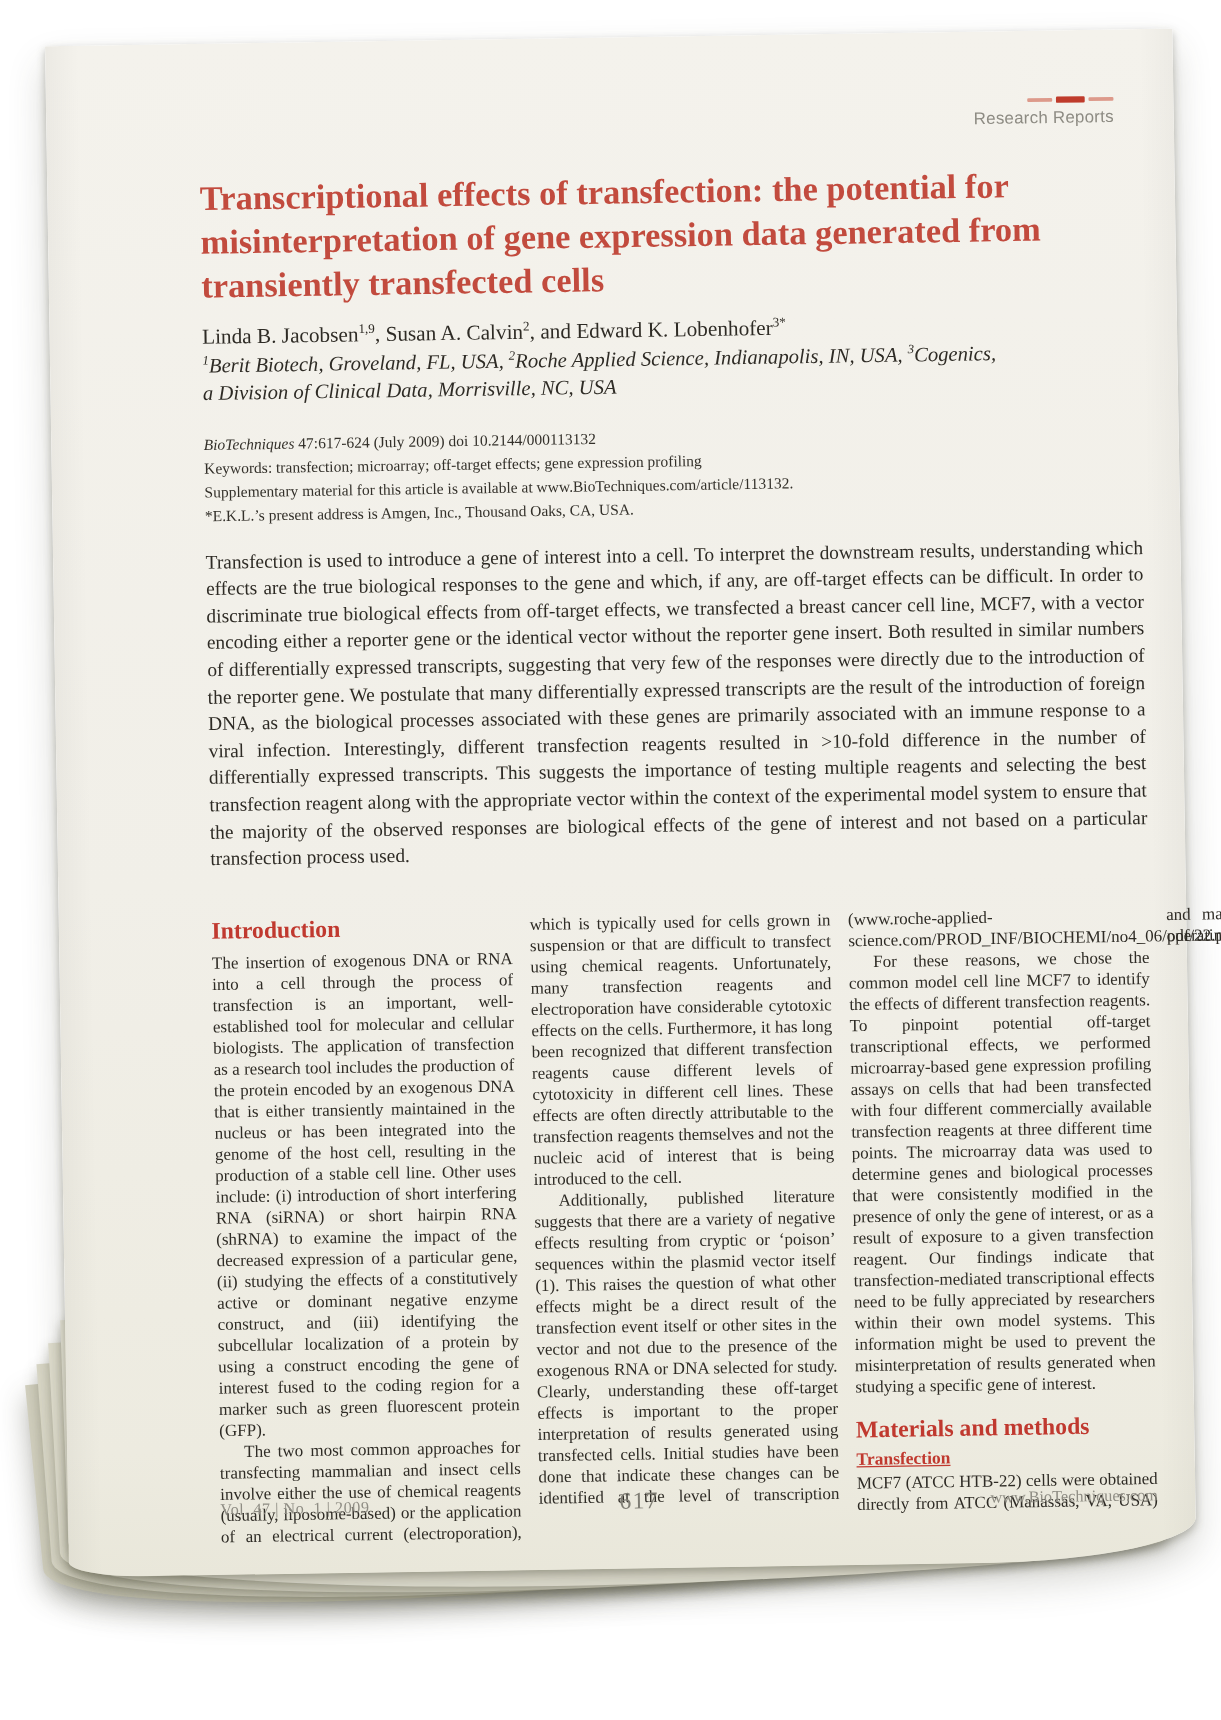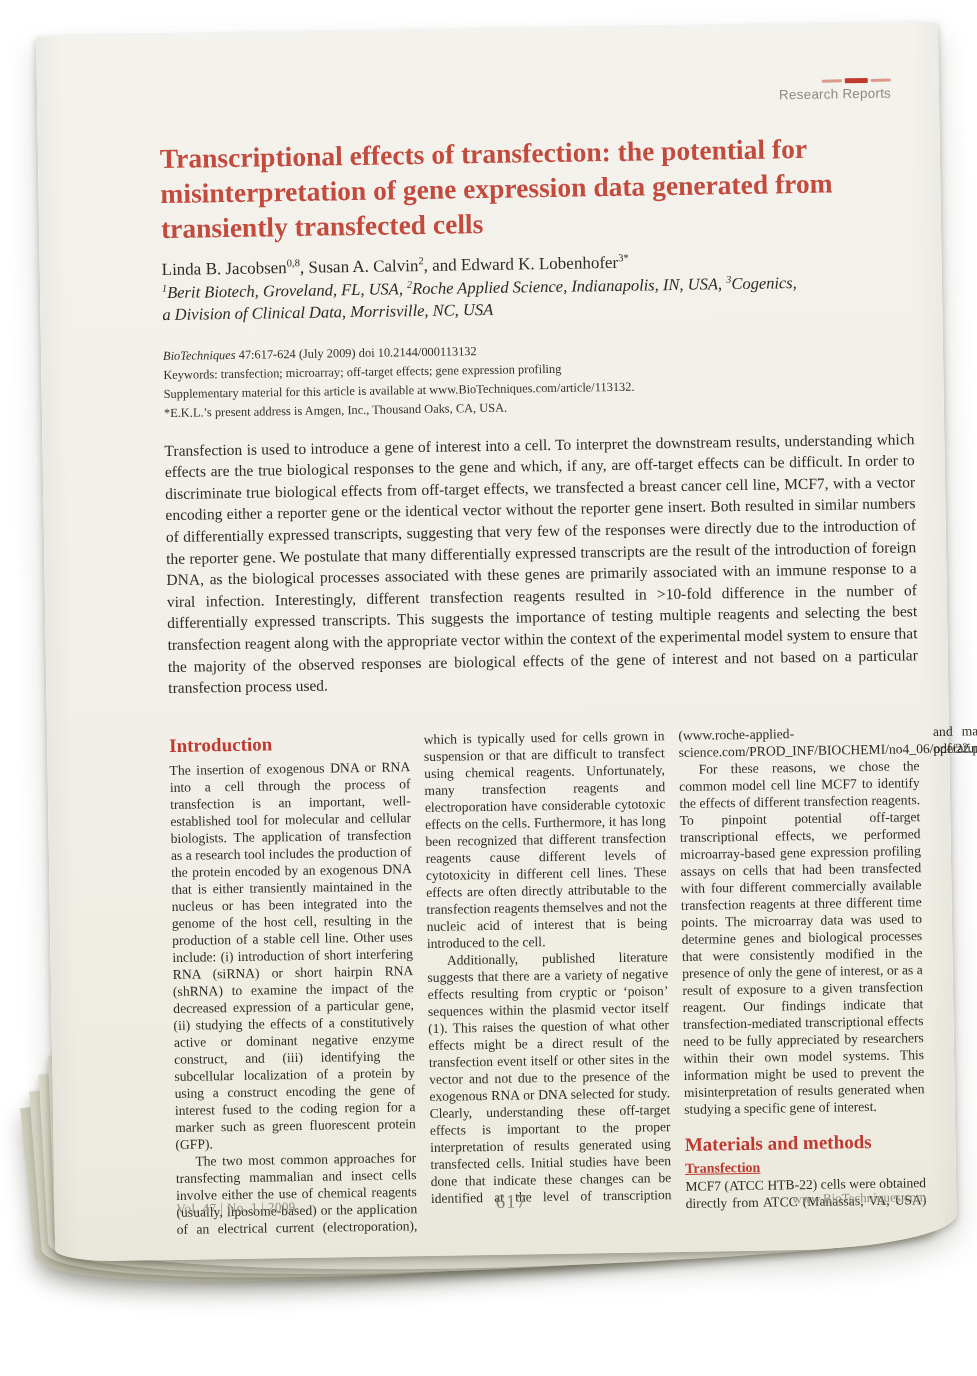--- a/index.html
+++ b/index.html
@@ -97,21 +97,21 @@
       <span class="dashes">
         <span class="dash light"></span>
         <span class="dash dark"></span>
         <span class="dash light"></span>
       </span>
       <div class="masthead-label">Research Reports</div>
     </div>
 
     <h1 class="title">Transcriptional effects of transfection: the potential for misinterpretation of gene expression data generated from transiently transfected cells</h1>
 
-    <div class="authors">Linda B. Jacobsen<sup>0,8</sup>, Susan A. Calvin<sup>2</sup>, and Edward K. Lobenhofer<sup>3*</sup></div>
+    <div class="authors">Linda B. Jacobsen<sup>1,9</sup>, Susan A. Calvin<sup>2</sup>, and Edward K. Lobenhofer<sup>3*</sup></div>
 
     <div class="affiliations"><sup>1</sup>Berit Biotech, Groveland, FL, USA, <sup>2</sup>Roche Applied Science, Indianapolis, IN, USA, <sup>3</sup>Cogenics, a Division of Clinical Data, Morrisville, NC, USA</div>
 
     <div class="citation">
       <div>
         <span class="journal">BioTechniques</span><span> 47:617-624 (July 2009) doi 10.2144/000113132</span>
       </div>
       <div>Keywords: transfection; microarray; off-target effects; gene expression profiling</div>
       <div>Supplementary material for this article is available at www.BioTechniques.com/article/113132.</div>
       <div>*E.K.L.’s present address is Amgen, Inc., Thousand Oaks, CA, USA.</div>

